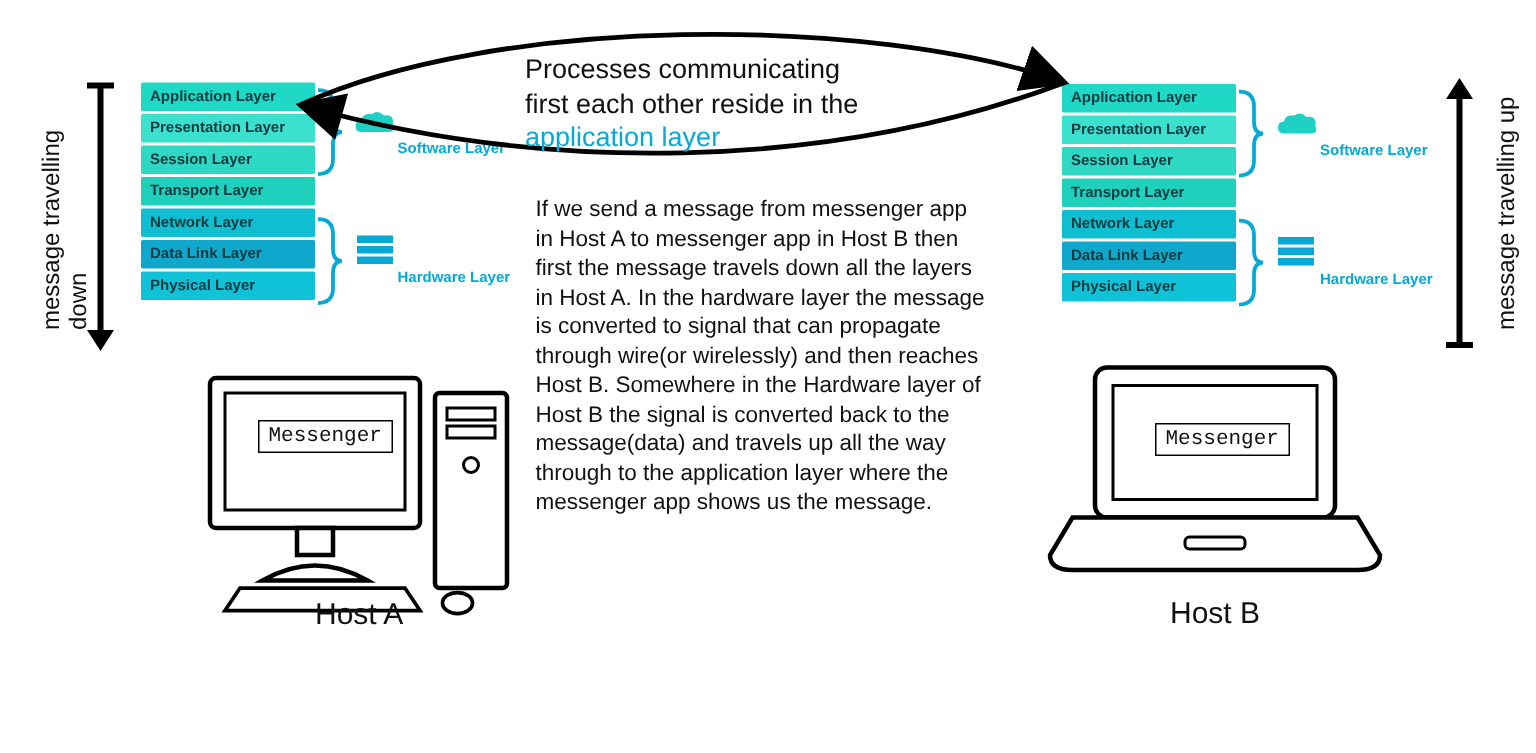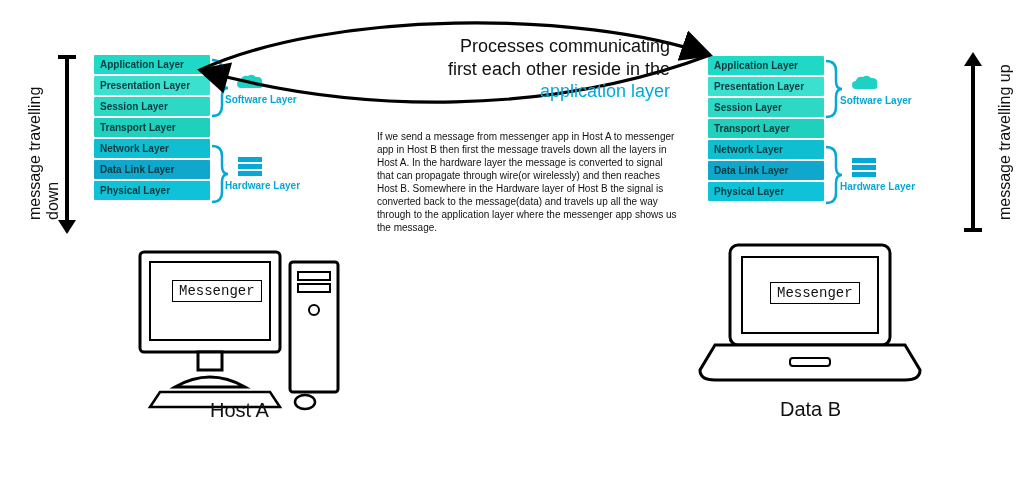--- a/index.html
+++ b/index.html
@@ -2,27 +2,27 @@
 <html><head>
 <meta charset="utf-8">
 <style>
   html,body{margin:0;padding:0;background:#fff;font-family:"Comic Sans MS","Segoe Script",cursive,sans-serif;color:#111;}
   .stage{position:relative;width:1024px;height:502px;overflow:hidden;}
   .vlabel{position:absolute;writing-mode:vertical-rl;transform:rotate(180deg);font-size:16px;font-weight:500;}
   .arrow{position:absolute;}
   .layers{position:absolute;display:flex;flex-direction:column;gap:2px;}
   .layer{width:110px;height:19px;font-size:10px;font-weight:700;color:#0a3a3f;display:flex;align-items:center;padding-left:6px;border-radius:1px;}
   .brace{position:absolute;}
-  .anno{position:absolute;font-size:10px;font-weight:600;color:#06a9d6;font-family:Arial,sans-serif;}
+  .anno{position:absolute;font-size:10px;font-weight:600;color:#06a9d6;font-family:Arial,sans-serif;margin-left:40px;}
   .cloud{position:absolute;}
   .server{position:absolute;}
   .msg{position:absolute;}
   .headline{position:absolute;font-size:18px;line-height:1.25;}
   .headline .accent{color:#06a9d6;}
-  .body{position:absolute;font-size:10px;line-height:1.3;width:300px;margin-left:20px;}
+  .body{position:absolute;font-size:15px;line-height:1.3;width:300px;}
   .hostlabel{position:absolute;font-size:20px;}
   .device{position:absolute;}
   .applabel{position:absolute;font-family:"Courier New",monospace;font-size:14px;border:1px solid #000;padding:2px 6px;background:#fff;text-align:right;}
   svg{overflow:visible;}
 </style>
 </head>
 <body>
 
 <div class="stage">
 
@@ -99,21 +99,21 @@
           <path d="M0 0 L10 5 L0 10 Z" fill="#000"></path>
         </marker>
       <marker id="ahL" markerWidth="12" markerHeight="12" refX="1" refY="5" orient="auto">
           <path d="M10 0 L0 5 L10 10 Z" fill="#000"></path>
         </marker>
     </defs>
     <path d="M20 55 C 150 -5, 400 -5, 530 40" stroke="#000" stroke-width="3.2" fill="none" marker-end="url(#ahR)"></path>
     <path d="M20 55 C 180 100, 370 100, 530 40" stroke="#000" stroke-width="3.2" fill="none" marker-start="url(#ahL)"></path>
   </svg>
 
-  <div class="headline" style="left:350px;top:35px;width:320px;text-align:right;">
+  <div class="headline" style="left:350px;top:35px;width:320px;">
     <span>Processes communicating</span><br>
     <span>first each other reside in the</span><br>
     <span class="accent">application layer</span>
   </div>
 
   <div class="body" style="left:357px;top:130px;">If we send a message from messenger app in Host A to messenger app in Host B then first the message travels down all the layers in Host A. In the hardware layer the message is converted to signal that can propagate through wire(or wirelessly) and then reaches Host B. Somewhere in the Hardware layer of Host B the signal is converted back to the message(data) and travels up all the way through to the application layer where the messenger app shows us the message.</div>
 
   <svg class="device" style="left:120px;top:232px;" width="230" height="180">
 
     <rect x="20" y="20" width="140" height="100" rx="4" fill="#fff" stroke="#000" stroke-width="3"></rect>
@@ -134,15 +134,15 @@
   <div class="applabel" style="left:172px;top:280px;">Messenger</div>
   <div class="hostlabel" style="left:210px;top:399px;text-align:center;">Host A</div>
 
   <svg class="device" style="left:690px;top:230px;" width="240" height="160">
     <rect x="40" y="15" width="160" height="100" rx="8" fill="#fff" stroke="#000" stroke-width="3"></rect>
     <rect x="52" y="27" width="136" height="76" fill="#fff" stroke="#000" stroke-width="2"></rect>
     <path d="M25 115 L215 115 L230 140 Q230 150 215 150 L25 150 Q10 150 10 140 Z" fill="#fff" stroke="#000" stroke-width="3"></path>
     <rect x="100" y="128" width="40" height="8" rx="3" fill="none" stroke="#000" stroke-width="2"></rect>
   </svg>
   <div class="applabel" style="left:770px;top:282px;">Messenger</div>
-  <div class="hostlabel" style="left:780px;top:398px;">Data B</div>
+  <div class="hostlabel" style="left:780px;top:398px;">Host B</div>
 
 </div>
 
 </body></html>

